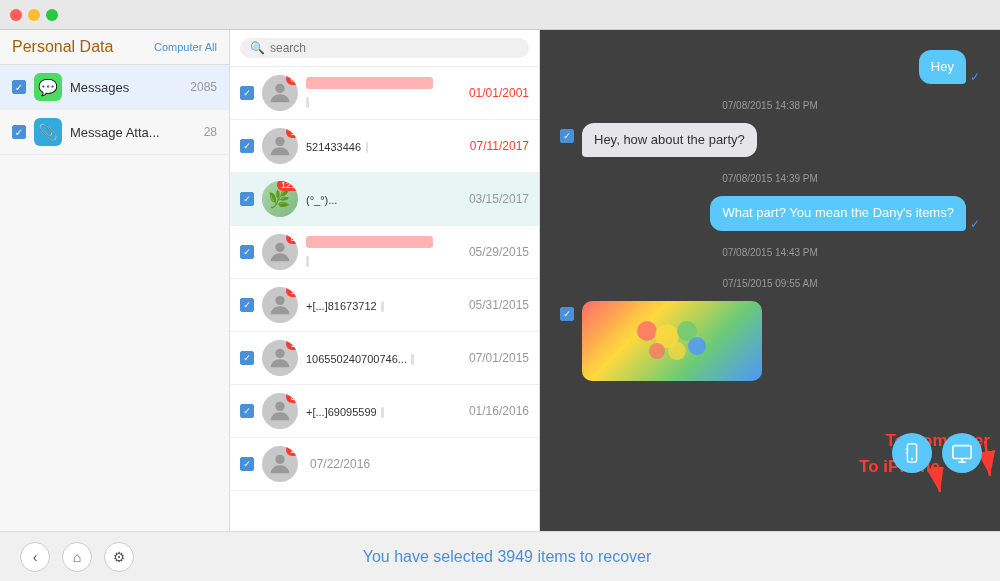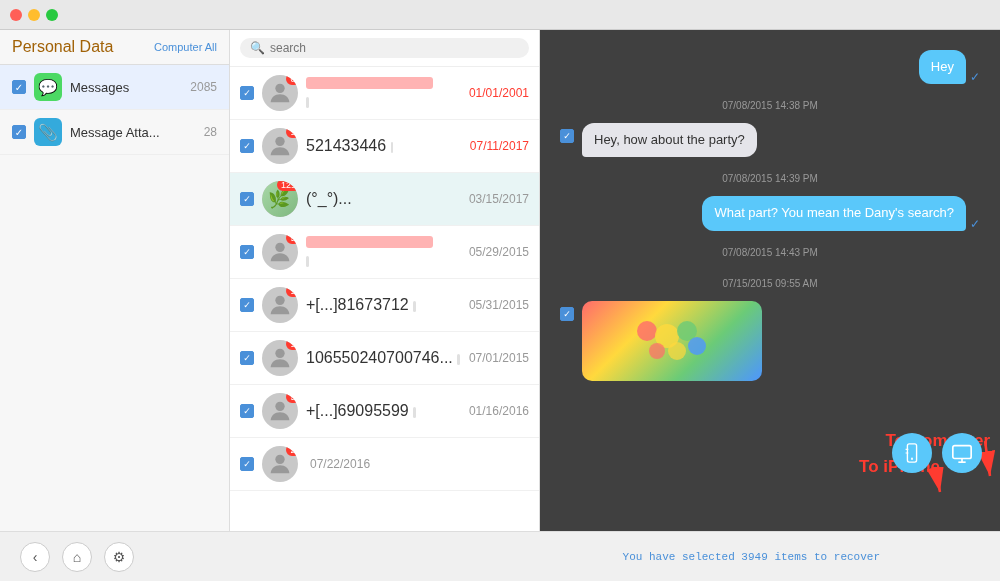--- a/index.html
+++ b/index.html
@@ -192,21 +192,21 @@
       background: #ff3b30;
       color: white;
       font-size: 9px;
       border-radius: 8px;
       padding: 1px 4px;
       min-width: 14px;
       text-align: center;
     }
     .conv-info { flex: 1; overflow: hidden; }
     .conv-name {
-      font-size: 16px;
+      font-size: 11px;
       color: #333;
       font-weight: 500;
       white-space: nowrap;
       overflow: hidden;
       text-overflow: ellipsis;
     }
     .conv-name.redacted {
       background: #ffb3b3;
       border-radius: 3px;
       color: transparent;
@@ -339,25 +339,24 @@
       width: 30px; height: 30px;
       border-radius: 50%;
       border: 1.5px solid #ccc;
       background: white;
       display: flex; align-items: center; justify-content: center;
       cursor: pointer;
       color: #555;
       font-size: 14px;
     }
     .status-text {
-      font-size: 11px;
+      font-size: 16px;
       color: #555;
-      text-align: right;
+      text-align: center;
       flex: 1;
-      font-family: Liberation Mono, monospace;
     }
     .status-text span { color: #4a90d9; font-weight: 500; }
     .action-btn {
       width: 40px; height: 40px;
       border-radius: 50%;
       background: #5ac8fa;
       display: flex; align-items: center; justify-content: center;
       cursor: pointer;
       color: white;
       font-size: 18px;
@@ -545,21 +544,21 @@
         <div class="timestamp">07/08/2015 14:38 PM</div>
 
         <div class="message-row incoming">
           <div class="conv-checkbox checked msg-checkbox left"></div>
           <div class="bubble incoming">Hey,  how about the party?</div>
         </div>
 
         <div class="timestamp">07/08/2015 14:39 PM</div>
 
         <div class="message-row outgoing">
-          <div class="bubble outgoing">What part? You mean the Dany's search?</div>
+          <div class="bubble outgoing">What part? You mean the Dany's items?</div>
           <span class="msg-tick outgoing">✓</span>
         </div>
 
         <div class="timestamp">07/08/2015 14:43 PM</div>
 
 
         <div class="timestamp">07/15/2015 09:55 AM</div>
 
         <div class="message-row incoming">
           <div class="conv-checkbox checked msg-checkbox left"></div>

